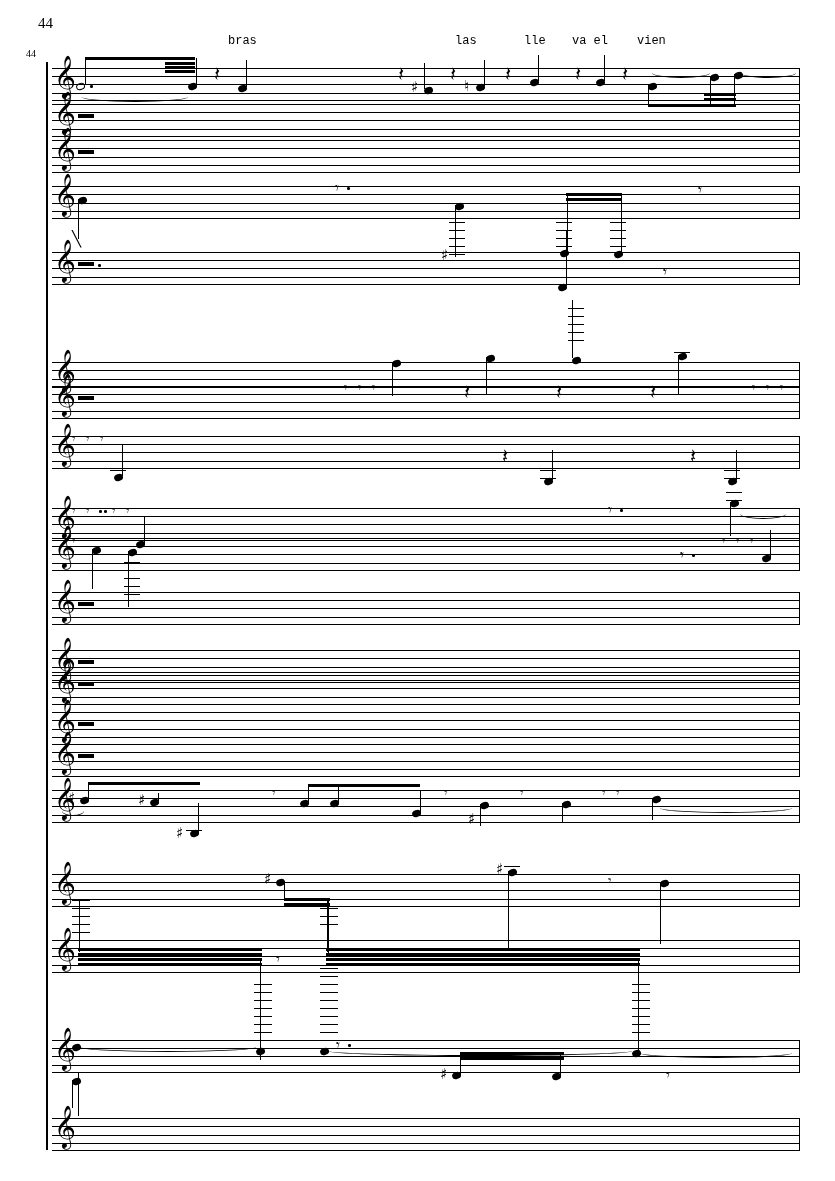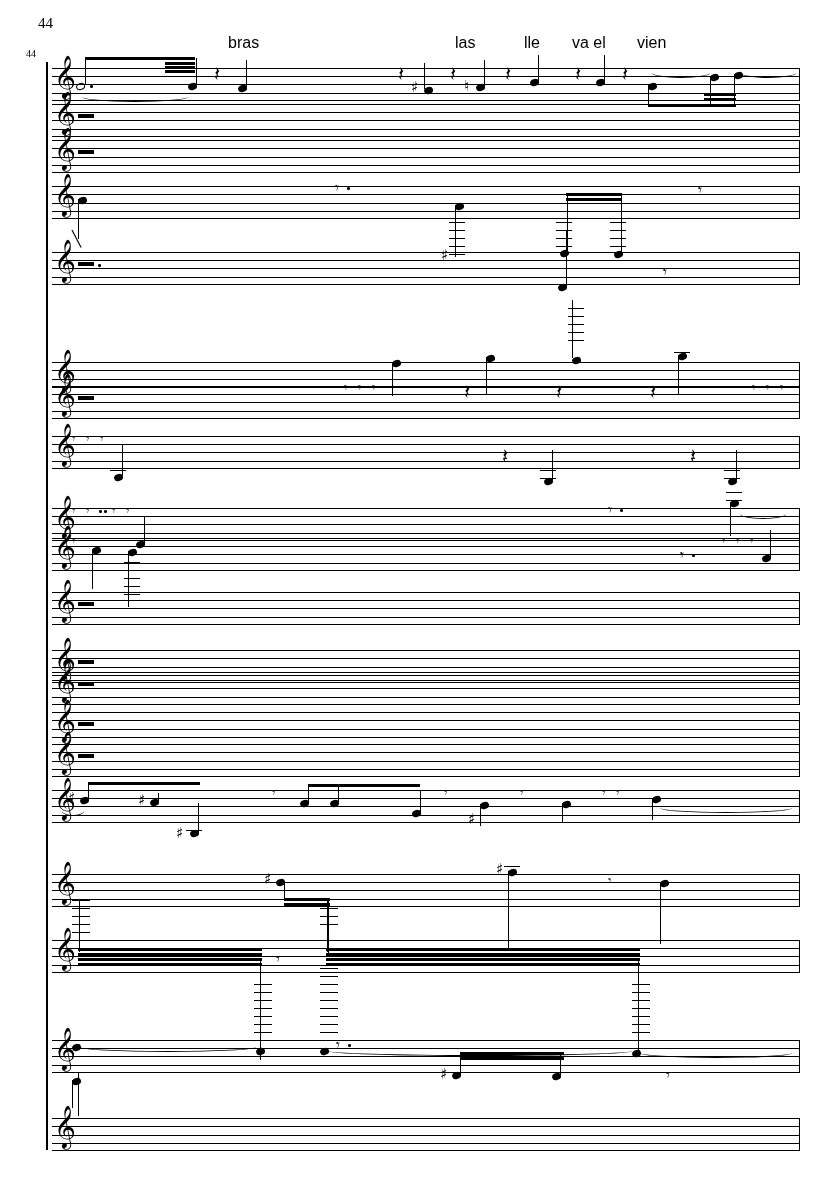--- a/index.html
+++ b/index.html
@@ -19,22 +19,22 @@
     overflow: hidden;
   }
   .measure-number {
     position: absolute;
     font-family: "Liberation Serif", serif;
     font-size: 15px;
     color: #000;
   }
   .lyric {
     position: absolute;
-    font-family: Liberation Sans, sans-serif;
-    font-size: 16px;
+    font-family: Liberation Mono, monospace;
+    font-size: 12px;
     color: #000;
     white-space: nowrap;
   }
   .sys-num {
     position: absolute;
     font-family: "Liberation Serif", serif;
     font-size: 10px;
     color: #000;
   }
   

